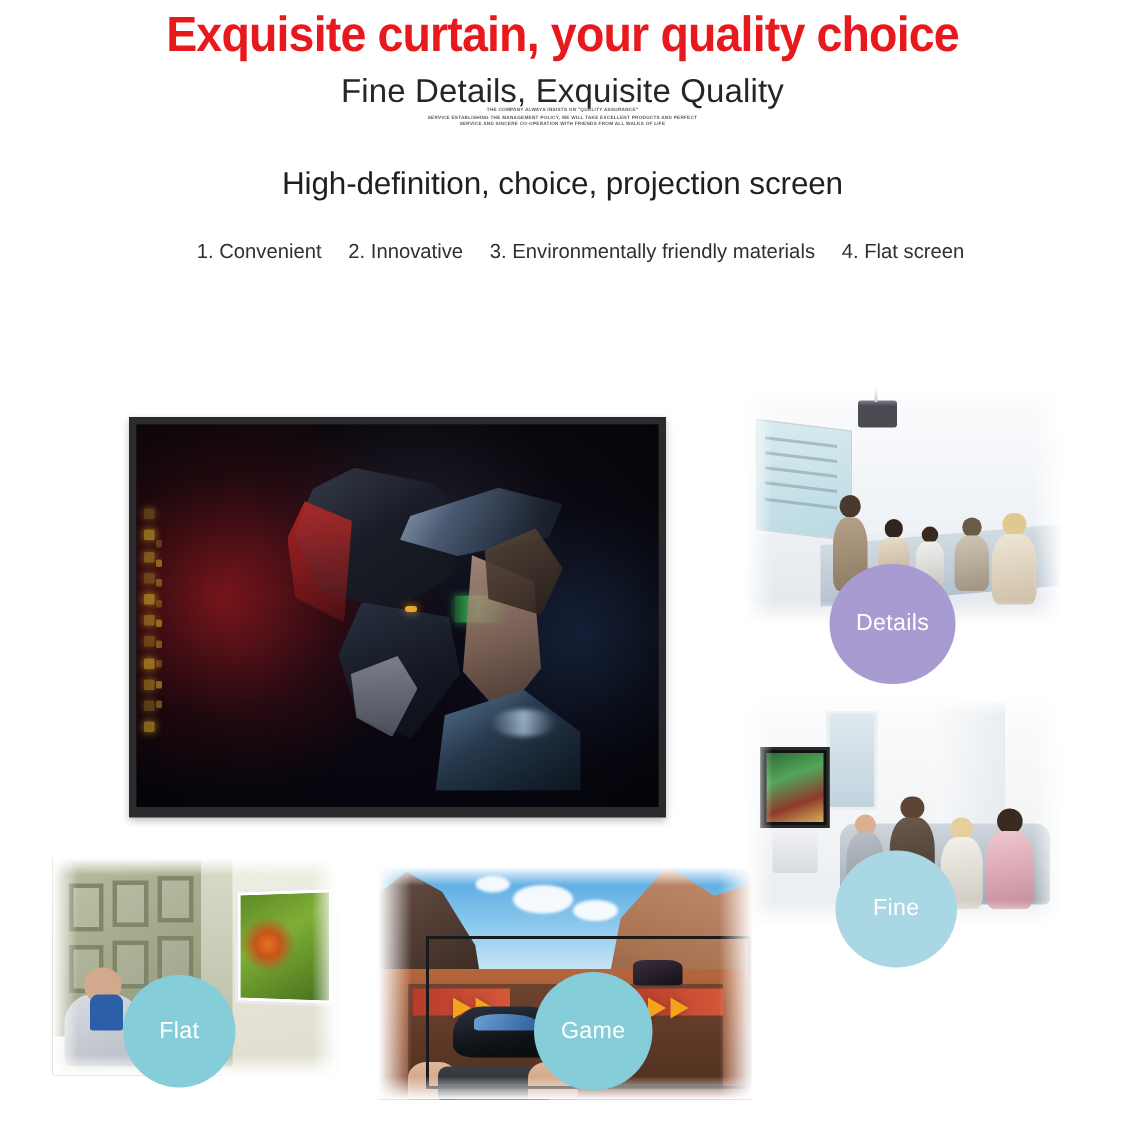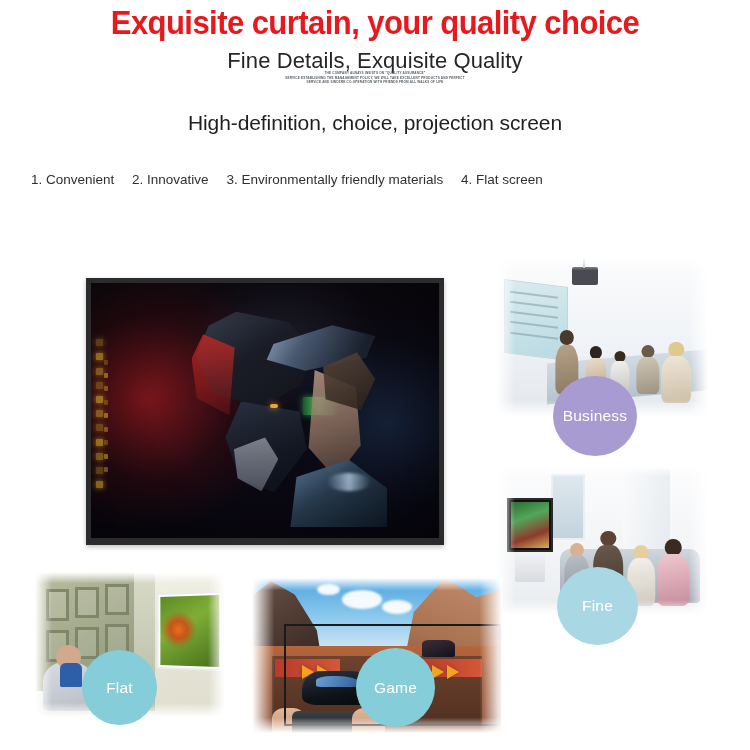--- a/index.html
+++ b/index.html
@@ -52,22 +52,22 @@
     position:absolute; left:0; top:110px; width:750px;
     text-align:center;
     font-size:21px;
     line-height:25px;
     color:#1f1f1f;
     letter-spacing:-0.1px;
   }
   .desc div { white-space:nowrap; }
 
   .features {
-    position:absolute; left:0; top:172px; width:750px;
-    text-align:left;
+    position:absolute; left:0; top:160px; width:750px;
+    text-align:center;
     font-size:13.5px;
     color:#303030;
     white-space:nowrap;
     padding-left:24px;
   }
   .features span.feat { margin:0 7px; }
 
   
   .main-screen {
     position:absolute;
@@ -401,21 +401,21 @@
       </div>
       <div class="p" style="left:78%; bottom:8%; width:14%; height:42%;">
         <div class="hd" style="bottom:70%; width:52%; padding-top:52%; background:#e0c98f;"></div>
         <div class="bd" style="bottom:0; width:100%; height:72%; background:linear-gradient(170deg,#efe6d6,#cdbfa8);"></div>
       </div>
     </div>
     <div class="fade-mask"></div>
   </div>
 
   <div class="badge business" style="left:553px; top:376px; width:84px; height:80px;">
-    <span>Business</span>
+    <span>Details</span>
   </div>
 
   <div class="photo" style="left:496px; top:465px; width:212px; height:150px;">
     <div class="match-scene">
       <div class="match-curtain"></div>
       <div class="match-window"></div>
       <div class="match-tv">
           <div class="scr"></div>
         </div>
       <div class="match-stand"></div>

